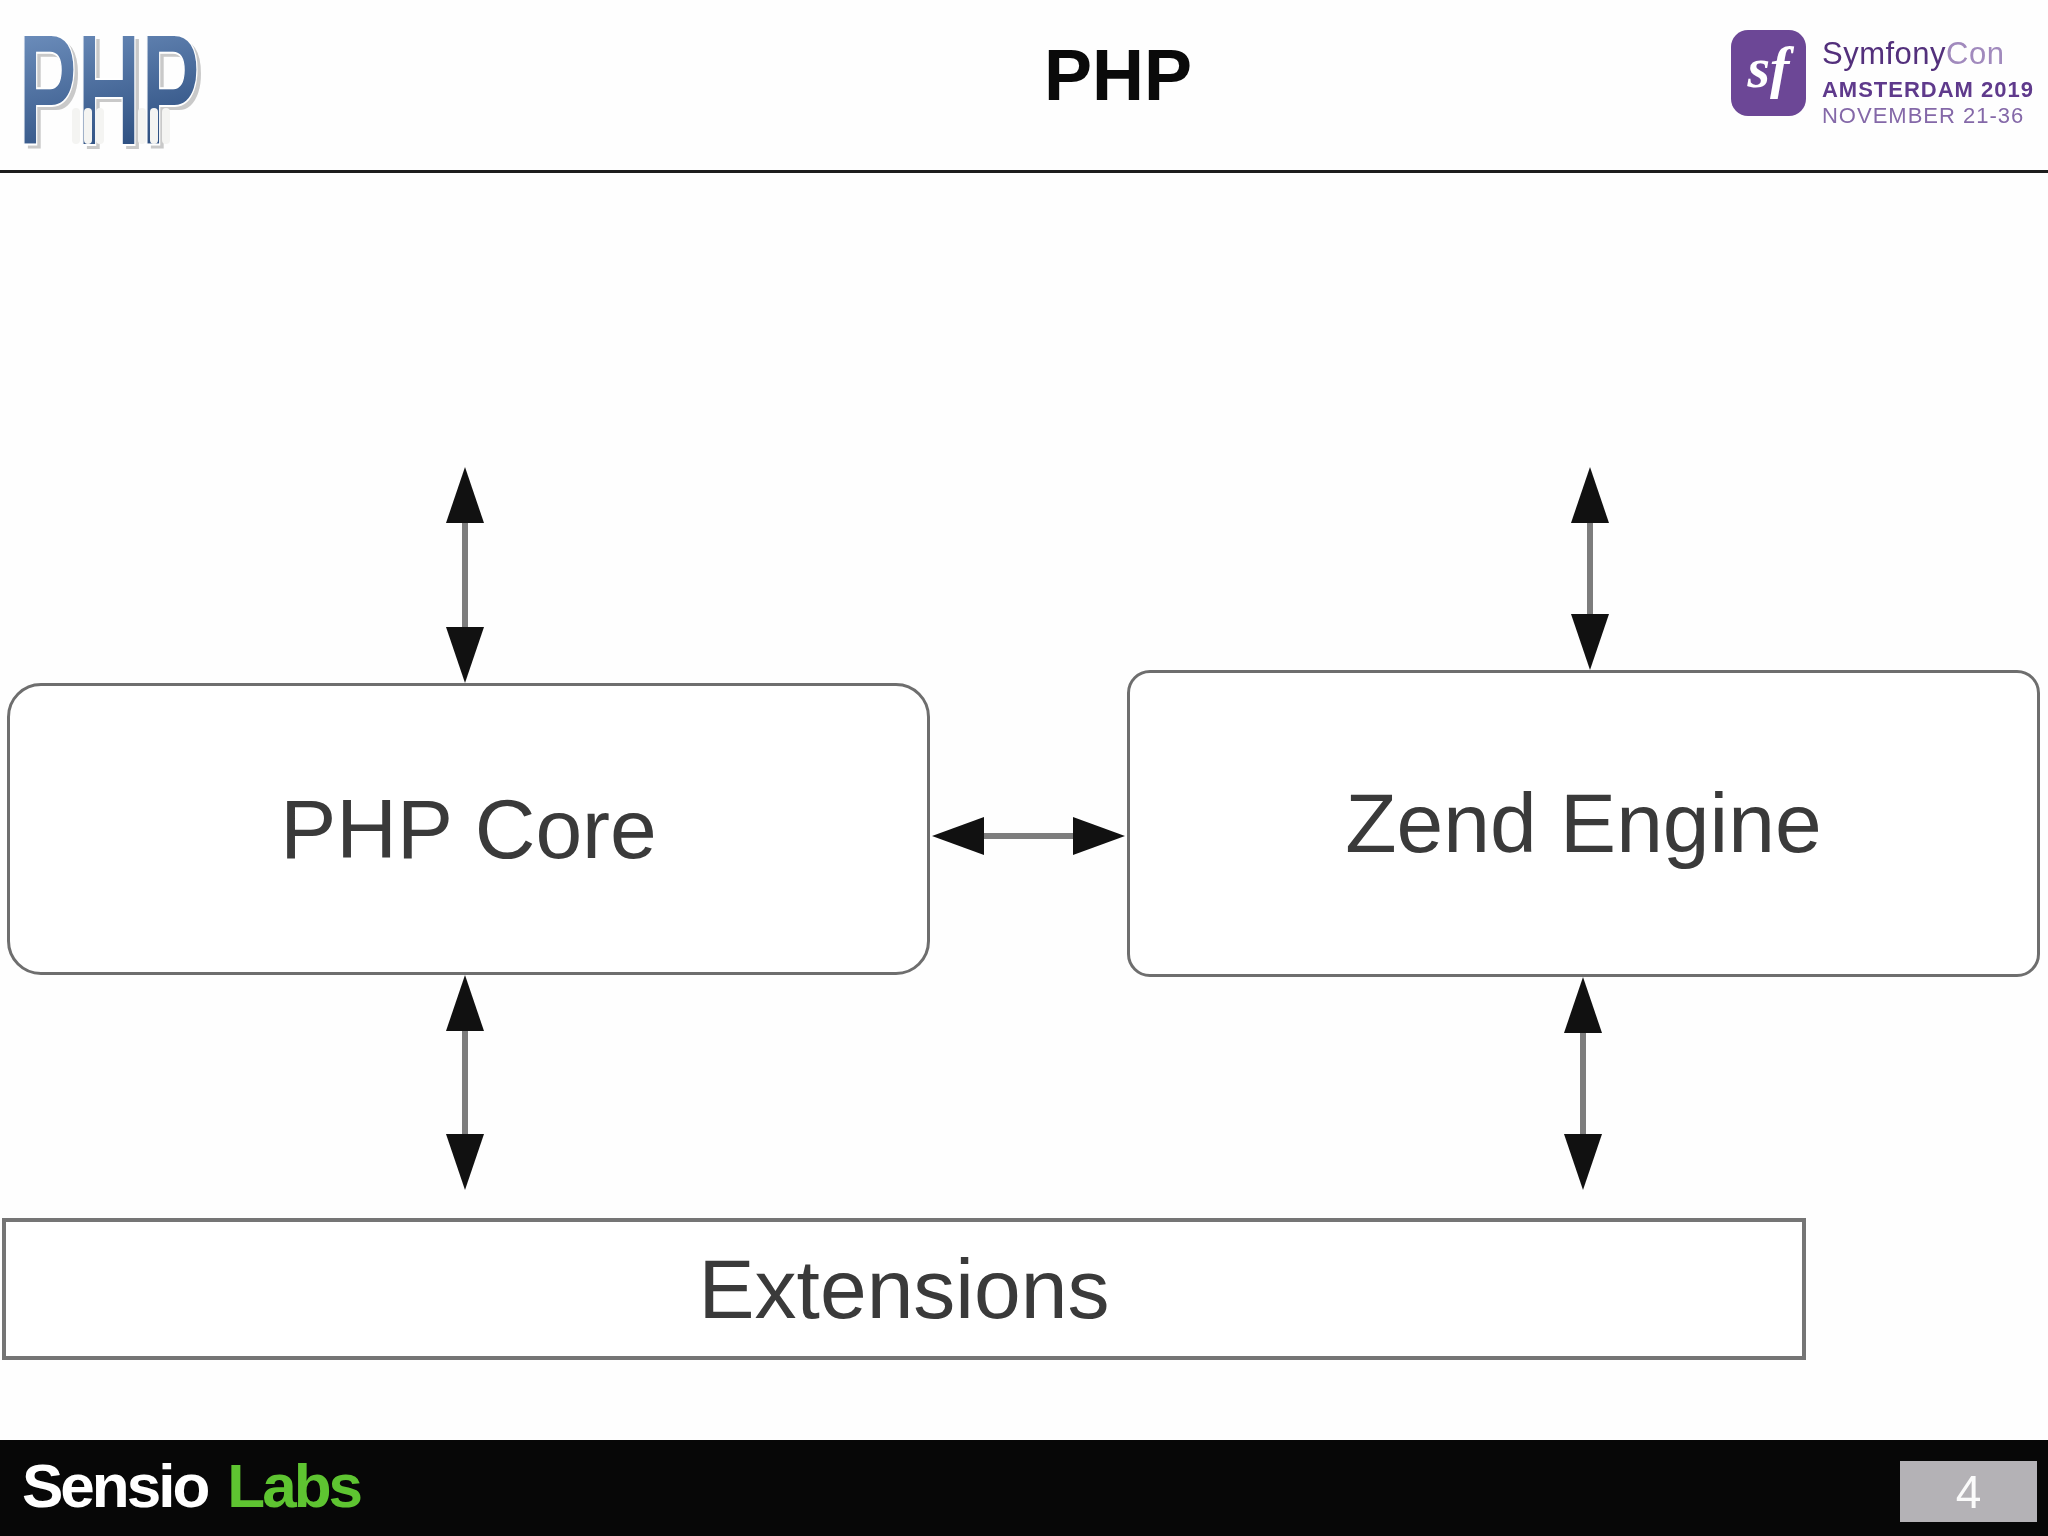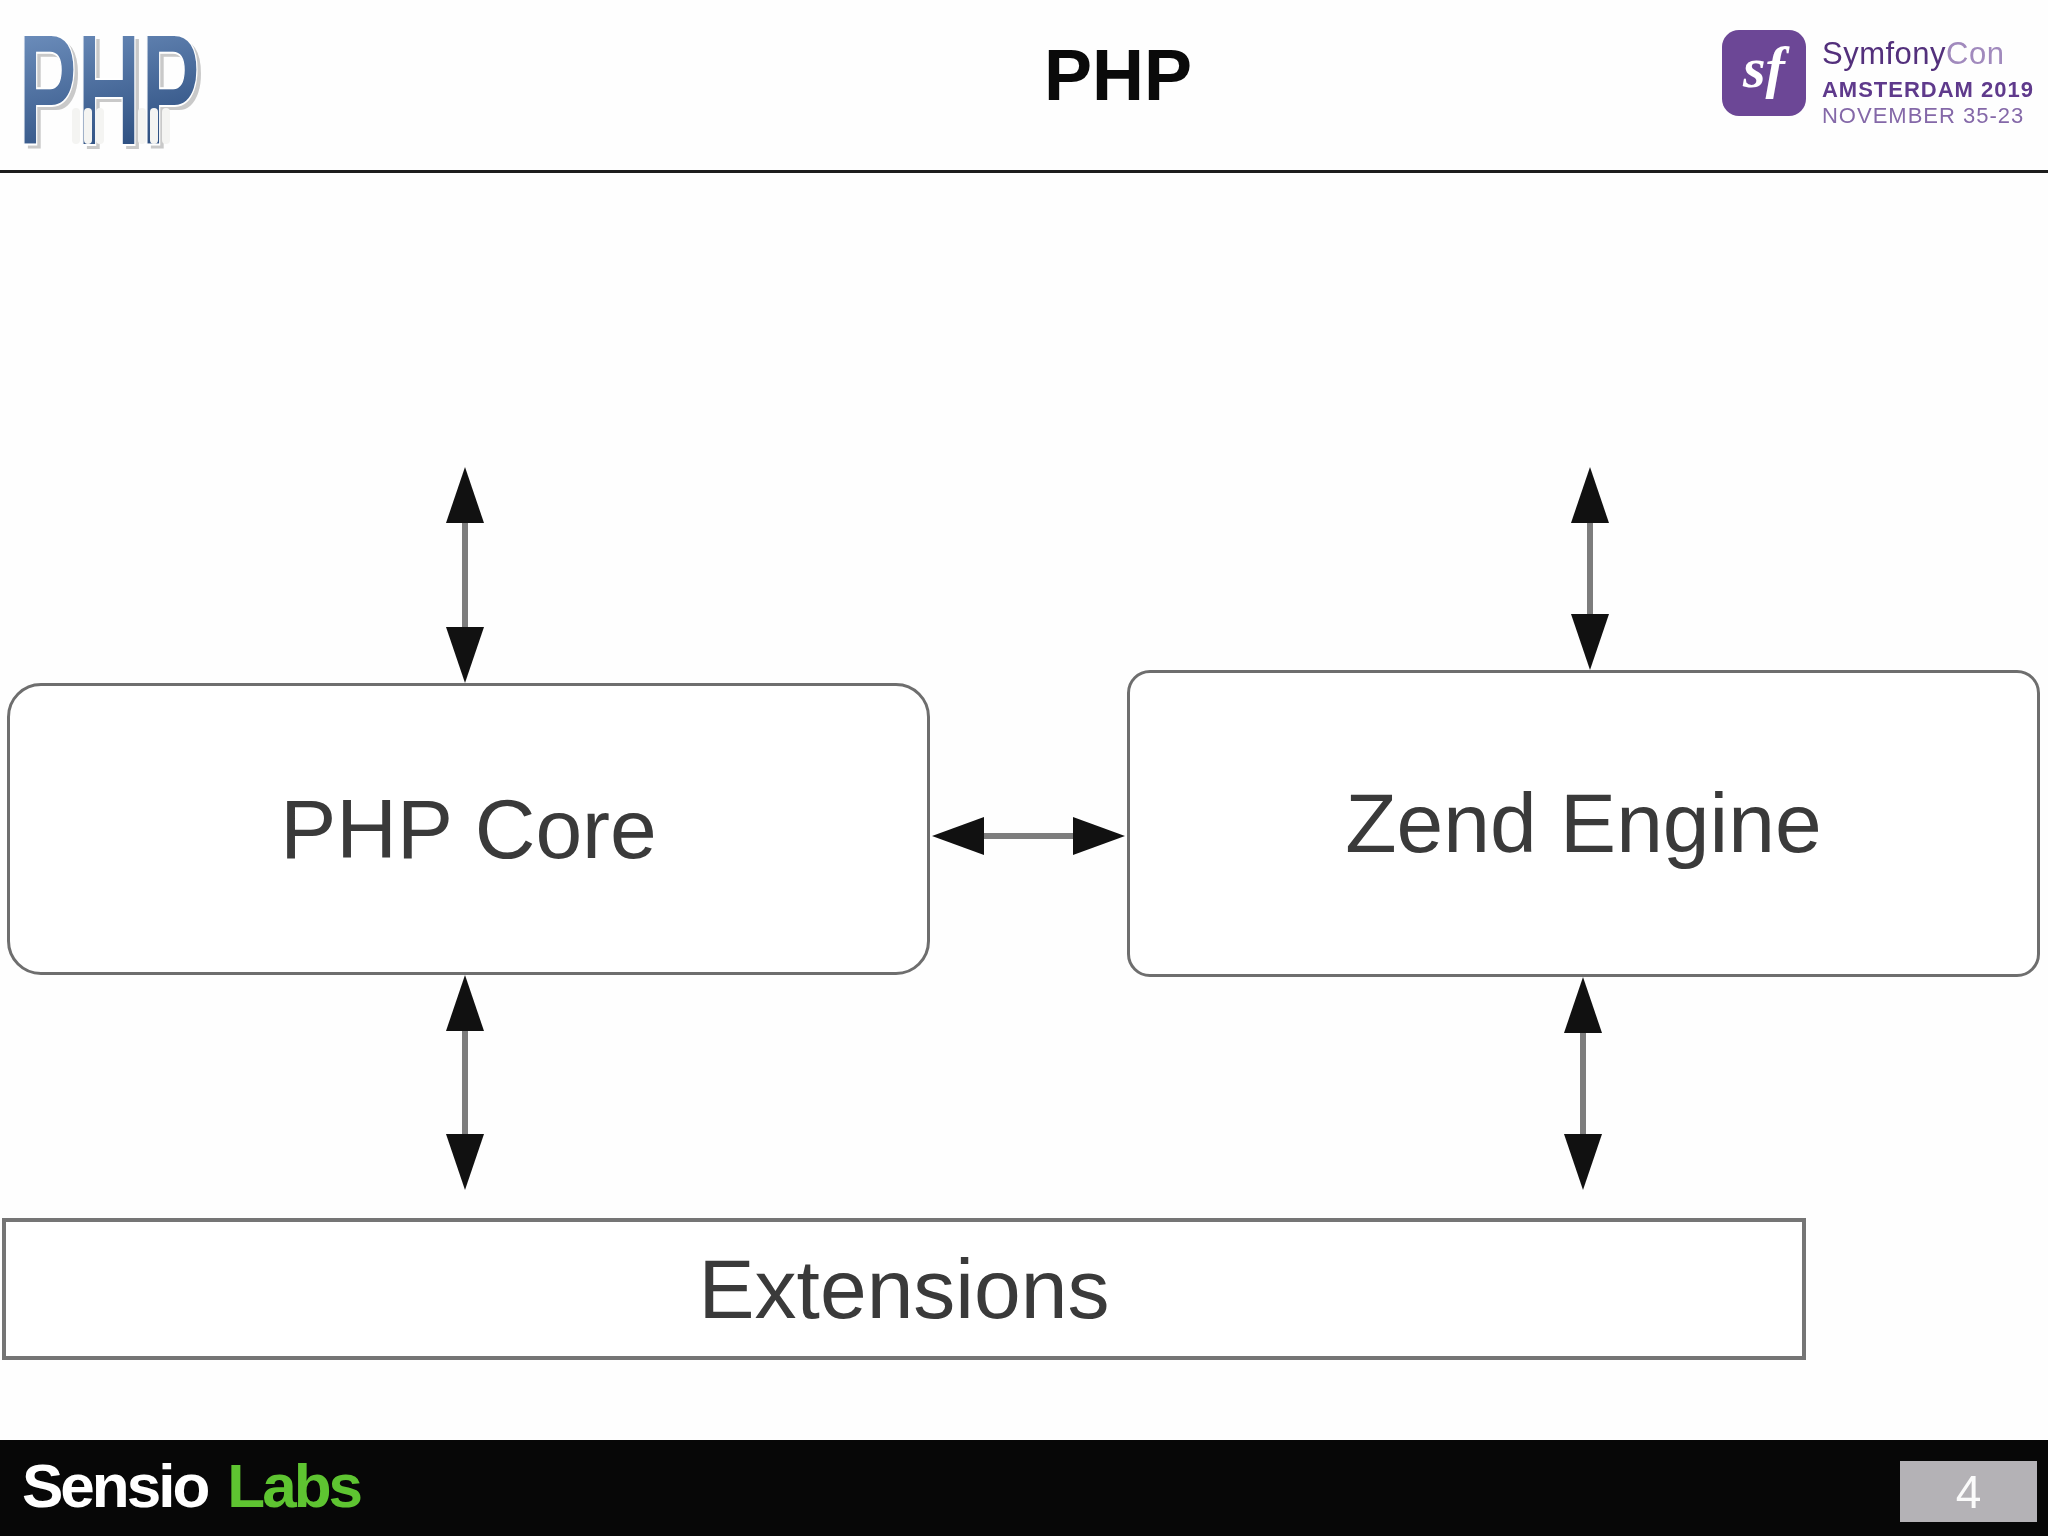--- a/index.html
+++ b/index.html
@@ -10,21 +10,21 @@
   * { box-sizing:border-box; }
 
   
   .php-logo { position:absolute; left:10px; top:2px; }
   .page-title {
     position:absolute; left:1044px; top:34px;
     font-size:72px; font-weight:bold; color:#0a0a0a; letter-spacing:0px;
   }
   .symfonycon { position:absolute; right:14px; top:30px; display:flex; gap:16px; align-items:flex-start; }
   .sf-badge {
-    width:84px; height:86px; border-radius:17px; background:#6c4796;
+    width:75px; height:86px; border-radius:17px; background:#6c4796;
     display:flex; align-items:center; justify-content:center; flex:none;
   }
   .sf-badge span {
     font-family:"Liberation Serif", serif; font-style:italic; font-weight:bold;
     font-size:58px; color:#ffffff; line-height:1; padding-bottom:10px;
   }
   .sc-text { padding-top:8px; }
   .sc-name { font-size:31px; line-height:1.05; letter-spacing:0.5px; }
   .sc-name .primary   { color:#53307c; }
   .sc-name .secondary { color:#a18abd; }
@@ -89,21 +89,21 @@
 
   <div class="symfonycon">
     <div class="sf-badge">
       <span>sf</span>
     </div>
     <div class="sc-text">
       <div class="sc-name">
         <span class="primary">Symfony</span><span class="secondary">Con</span>
       </div>
       <div class="sc-event">AMSTERDAM 2019</div>
-      <div class="sc-date">NOVEMBER 35-23</div>
+      <div class="sc-date">NOVEMBER 21-36</div>
     </div>
   </div>
 
   <div class="header-divider"></div>
 
   <div class="node" id="node-php-core">PHP Core</div>
   <div class="node" id="node-zend">Zend Engine</div>
   <div class="node bar" id="node-extensions">Extensions</div>
 
   <svg class="arrows" viewBox="0 0 2048 1536">

